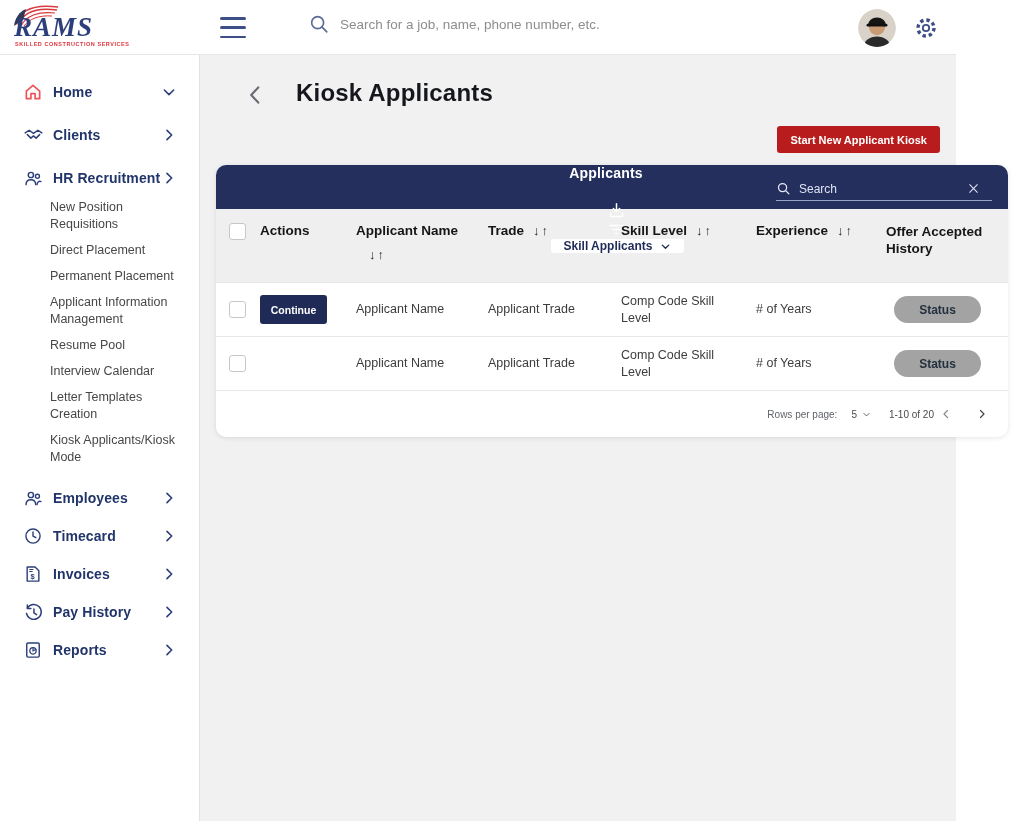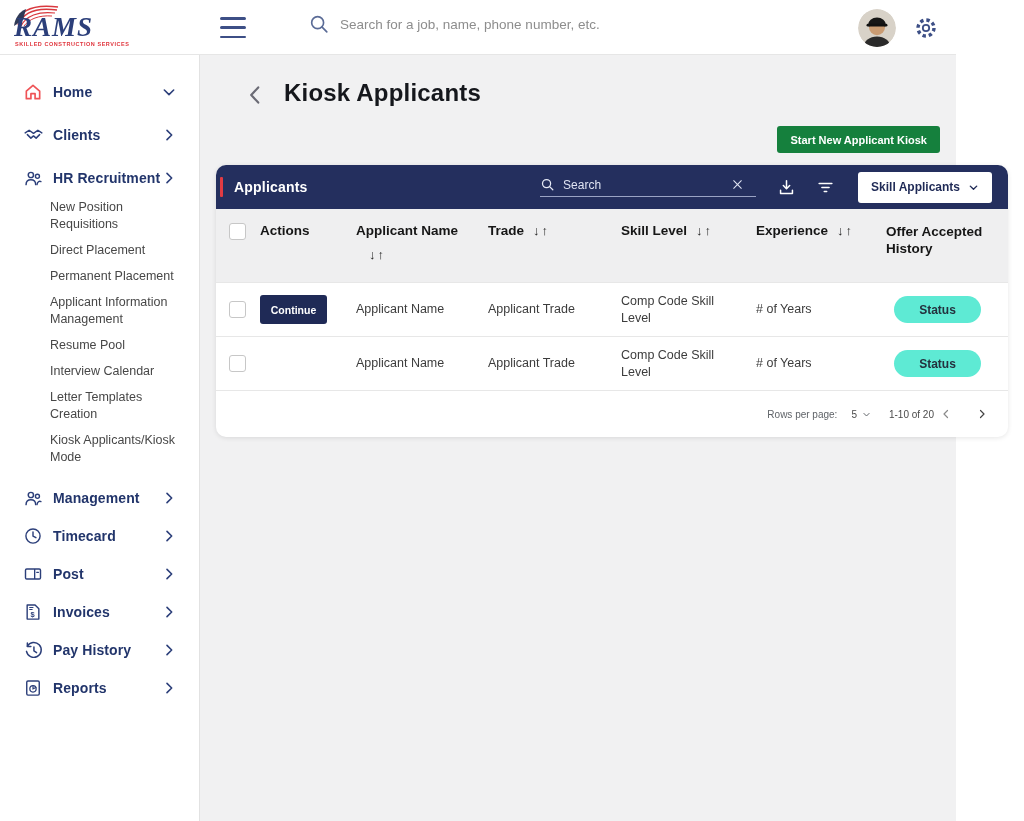--- a/index.html
+++ b/index.html
@@ -30,26 +30,26 @@
   .nav-item.gap { margin-bottom:9px; }
   .nav-item .nico { width:22px; display:flex; justify-content:center; margin-right:9px; flex:0 0 22px; }
   .nav-item .nlabel { font-size:14px; font-weight:bold; color:#22356b; flex:1; letter-spacing:0.1px; }
   .nav-item .nchev { flex:0 0 16px; display:flex; justify-content:flex-end; }
   .submenu { list-style:none; padding:2px 10px 6px 50px; }
   .submenu li { font-size:12.5px; color:#474747; line-height:17px; margin-bottom:9px; cursor:pointer; max-width:138px; }
 
   
   .main { flex:1; background:#f1f1f2; position:relative; }
   .back-btn { position:absolute; left:40px; top:26px; width:30px; height:30px; background:none; border:none; cursor:pointer; }
-  .page-title { position:absolute; left:84px; top:24px; font-size:24px; font-weight:bold; color:#15171c; letter-spacing:0.2px; }
-  .start-kiosk-btn { position:absolute; right:16px; top:71px; height:27px; padding:0 13px; background:#15803d; color:#fff; border:none; border-radius:3px; font-size:11px; font-weight:bold; cursor:pointer; font-family:inherit; }
+  .page-title { position:absolute; left:96px; top:24px; font-size:24px; font-weight:bold; color:#15171c; letter-spacing:0.2px; }
+  .start-kiosk-btn { position:absolute; right:16px; top:71px; height:27px; padding:0 13px; background:#b91c1c; color:#fff; border:none; border-radius:3px; font-size:11px; font-weight:bold; cursor:pointer; font-family:inherit; }
 
   
   .card { position:absolute; left:16px; top:110px; width:792px; border-radius:10px; background:#fff; box-shadow:0 1px 5px rgba(0,0,0,0.10); }
-  .panel-head { height:44px; background:#242f5e; border-radius:10px 10px 0 0; display:flex; align-items:center; padding:0 16px 0 4px; }
+  .panel-head { height:44px; background:#242f5e; border-radius:10px 10px 0 0; display:flex; align-items:center; padding:0 16px 0 4px;flex-direction:column; }
   .accent-bar { width:3px; height:20px; background:#e23b43; margin-right:11px; border-radius:1px; }
   .panel-title { color:#fff; font-size:14px; font-weight:bold; letter-spacing:0.2px; }
   .panel-search { margin-left:auto; display:flex; gap:8px; border-bottom:1px solid #9aa3c4; padding-bottom:4px; width:216px; }
   .panel-search input { background:transparent; border:none; outline:none; color:#fff; font-size:12px; width:160px; }
   .panel-search input::placeholder { color:#dfe3f2; }
   .head-icon-btn { background:none; border:none; cursor:pointer; display:flex; align-items:center; padding:0; }
   .dl-btn { margin-left:21px; }
   .flt-btn { margin-left:20px; }
   .filter-applicants-btn { margin-left:23px; height:31px; background:#fff; border:none; border-radius:3px; padding:0 13px; display:flex; align-items:center; gap:8px; font-size:12px; font-weight:bold; color:#1f2a56; cursor:pointer; font-family:inherit; }
 
@@ -59,21 +59,21 @@
   .hcell .sort { display:inline-block; margin-left:9px; font-weight:bold; letter-spacing:2px; font-size:13px; color:#1c1c1c; cursor:pointer; }
   .hcell .sort-below { display:block; margin-left:13px; margin-top:9px; }
   .hcell.wrap2 { max-width:112px; line-height:17px; }
   .cbox-cell { padding-left:13px; }
   .checkbox { width:17px; height:17px; border:1.5px solid #c7c7c7; border-radius:3px; background:#fff; cursor:pointer; }
   .grid-row { min-height:54px; align-items:center; border-top:1px solid #e7e7e7; }
   .grid-row:first-of-type { border-top:none; }
   .cell { font-size:12.5px; color:#3c3c3c; padding-right:10px; line-height:17px; }
   .cell.skill { max-width:110px; }
   .continue-btn { background:#1f2a56; color:#fff; border:none; border-radius:3px; height:29px; width:67px; font-size:10.5px; font-weight:bold; cursor:pointer; font-family:inherit; }
-  .status-pill { background:#5eead4; color:#24313e; border:none; border-radius:14px; height:27px; width:87px; margin-left:8px; font-size:12px; font-weight:bold; cursor:pointer; font-family:inherit; }
+  .status-pill { background:#a3a3a3; color:#24313e; border:none; border-radius:14px; height:27px; width:87px; margin-left:8px; font-size:12px; font-weight:bold; cursor:pointer; font-family:inherit; }
 
   .panel-footer { height:47px; border-top:1px solid #e7e7e7; display:flex; align-items:center; justify-content:flex-end; padding-right:20px; color:#5f6368; }
   .pf-label { font-size:10px; margin-right:14px; }
   .pf-select { display:flex; align-items:center; gap:5px; font-size:10px; cursor:pointer; margin-right:18px; color:#4a4a4a; }
   .pf-range { font-size:10px; margin-right:6px; color:#4a4a4a; }
   .pf-nav { display:flex; gap:24px; }
   .pf-chevron { background:none; border:none; cursor:pointer; padding:0; display:flex; align-items:center; }
 </style>
 </head>
 <body>
@@ -189,21 +189,21 @@
 
       <div class="nav-item" style="margin-bottom:4px;">
         <span class="nico">
           <svg width="21" height="21" viewBox="0 0 24 24" fill="none">
             <circle cx="9" cy="8" r="3" stroke="#2c3f7a" stroke-width="1.7"></circle>
             <circle cx="16.5" cy="9.5" r="2.3" stroke="#2c3f7a" stroke-width="1.6"></circle>
             <path d="M3.5 19 C3.5 15.5 6 13.5 9 13.5 C12 13.5 14.5 15.5 14.5 19" stroke="#2c3f7a" stroke-width="1.7" stroke-linecap="round"></path>
             <path d="M16 19 C16.5 16 18.5 14.5 20.5 15.5" stroke="#2c3f7a" stroke-width="1.6" stroke-linecap="round"></path>
           </svg>
         </span>
-        <span class="nlabel">Management</span>
+        <span class="nlabel">Employees</span>
         <span class="nchev">
           <svg width="16" height="16" viewBox="0 0 24 24" fill="none">
               <path d="M9 5 L16 12 L9 19" stroke="#2c3f7a" stroke-width="2.4" stroke-linecap="round" stroke-linejoin="round"></path>
             </svg>
         </span>
       </div>
 
       <div class="nav-item" style="margin-bottom:4px;">
         <span class="nico">
           <svg width="20" height="20" viewBox="0 0 24 24" fill="none">
@@ -212,35 +212,20 @@
           </svg>
         </span>
         <span class="nlabel">Timecard</span>
         <span class="nchev">
           <svg width="16" height="16" viewBox="0 0 24 24" fill="none">
               <path d="M9 5 L16 12 L9 19" stroke="#2c3f7a" stroke-width="2.4" stroke-linecap="round" stroke-linejoin="round"></path>
             </svg>
         </span>
       </div>
 
-      <div class="nav-item" style="margin-bottom:4px;">
-        <span class="nico">
-          <svg width="20" height="20" viewBox="0 0 24 24" fill="none">
-            <rect x="3" y="6" width="18" height="12" rx="1.5" stroke="#2c3f7a" stroke-width="1.7"></rect>
-            <path d="M14 6 V18" stroke="#2c3f7a" stroke-width="1.6"></path>
-            <path d="M16.5 10 H18.5" stroke="#2c3f7a" stroke-width="1.6" stroke-linecap="round"></path>
-          </svg>
-        </span>
-        <span class="nlabel">Post</span>
-        <span class="nchev">
-          <svg width="16" height="16" viewBox="0 0 24 24" fill="none">
-              <path d="M9 5 L16 12 L9 19" stroke="#2c3f7a" stroke-width="2.4" stroke-linecap="round" stroke-linejoin="round"></path>
-            </svg>
-        </span>
-      </div>
 
       <div class="nav-item" style="margin-bottom:4px;">
         <span class="nico">
           <svg width="20" height="20" viewBox="0 0 24 24" fill="none">
             <path d="M5 3.5 H14.5 L19 8 V20.5 H5 Z" stroke="#2c3f7a" stroke-width="1.7" stroke-linejoin="round"></path>
             <path d="M8 6.5 H12 M8 9 H11" stroke="#2c3f7a" stroke-width="1.3" stroke-linecap="round"></path>
             <text x="9" y="18" font-size="9" font-weight="bold" fill="#2c3f7a" font-family="Liberation Sans, sans-serif">$</text>
           </svg>
         </span>
         <span class="nlabel">Invoices</span>

